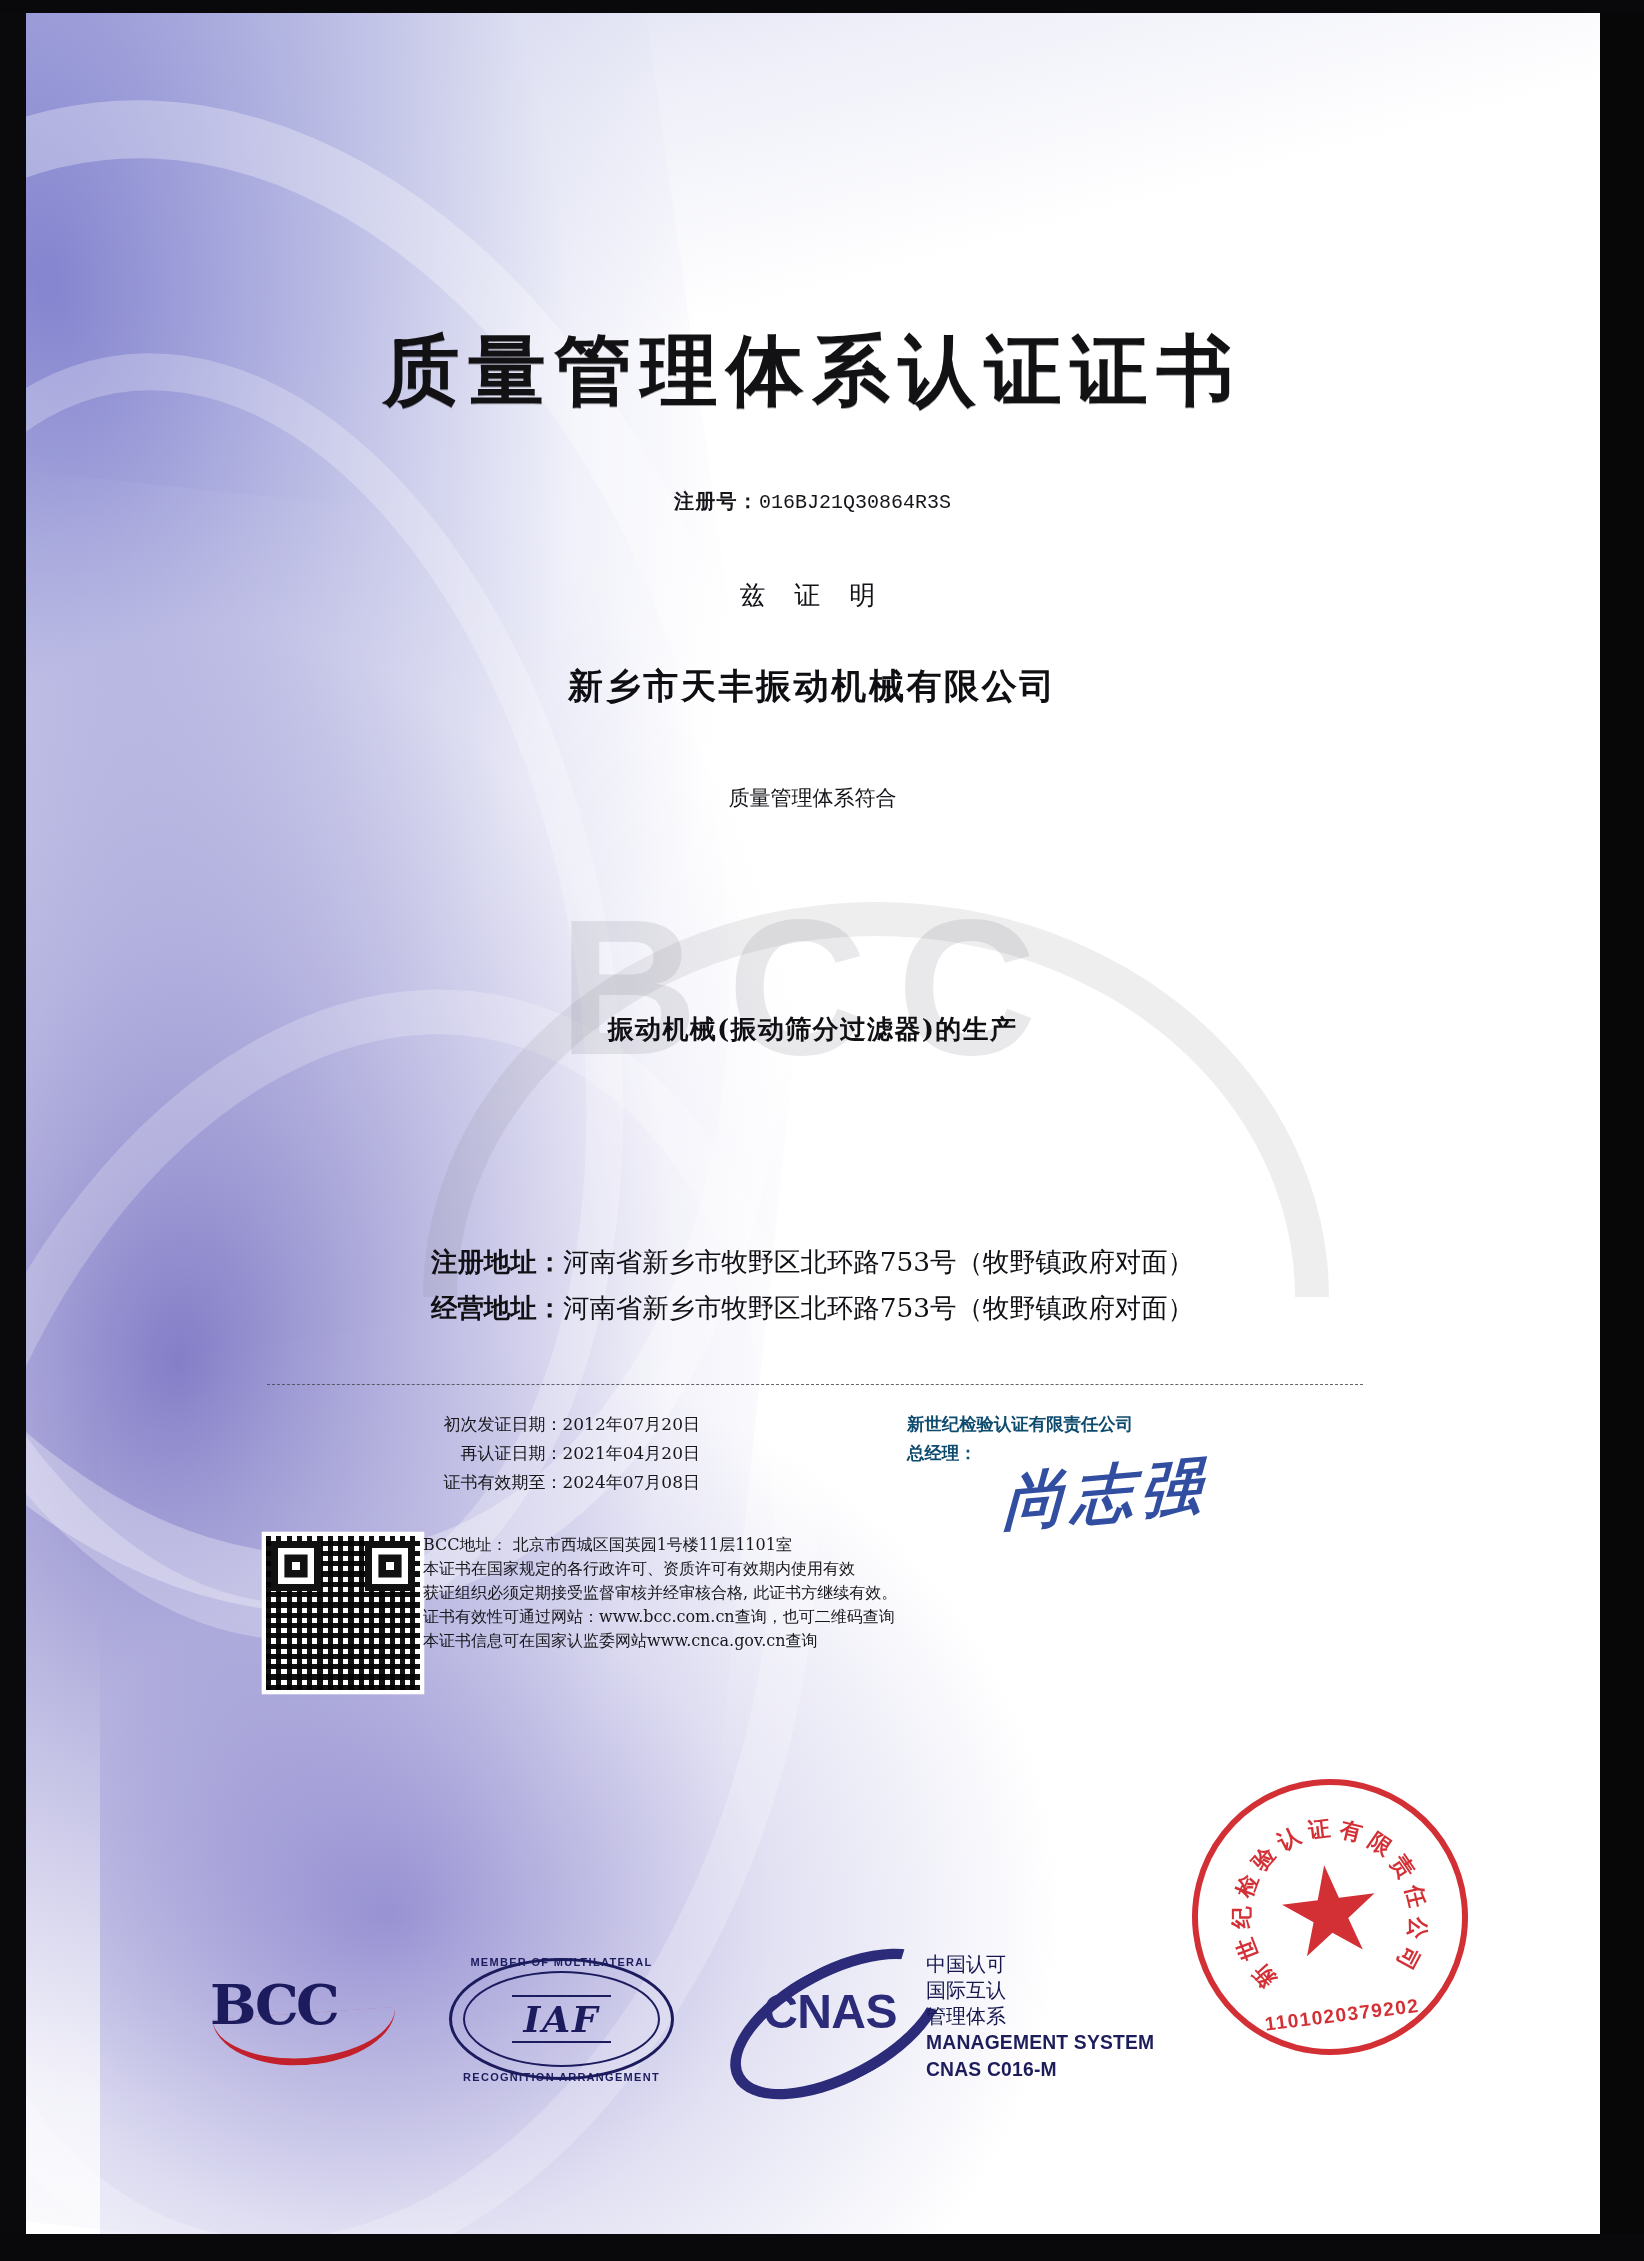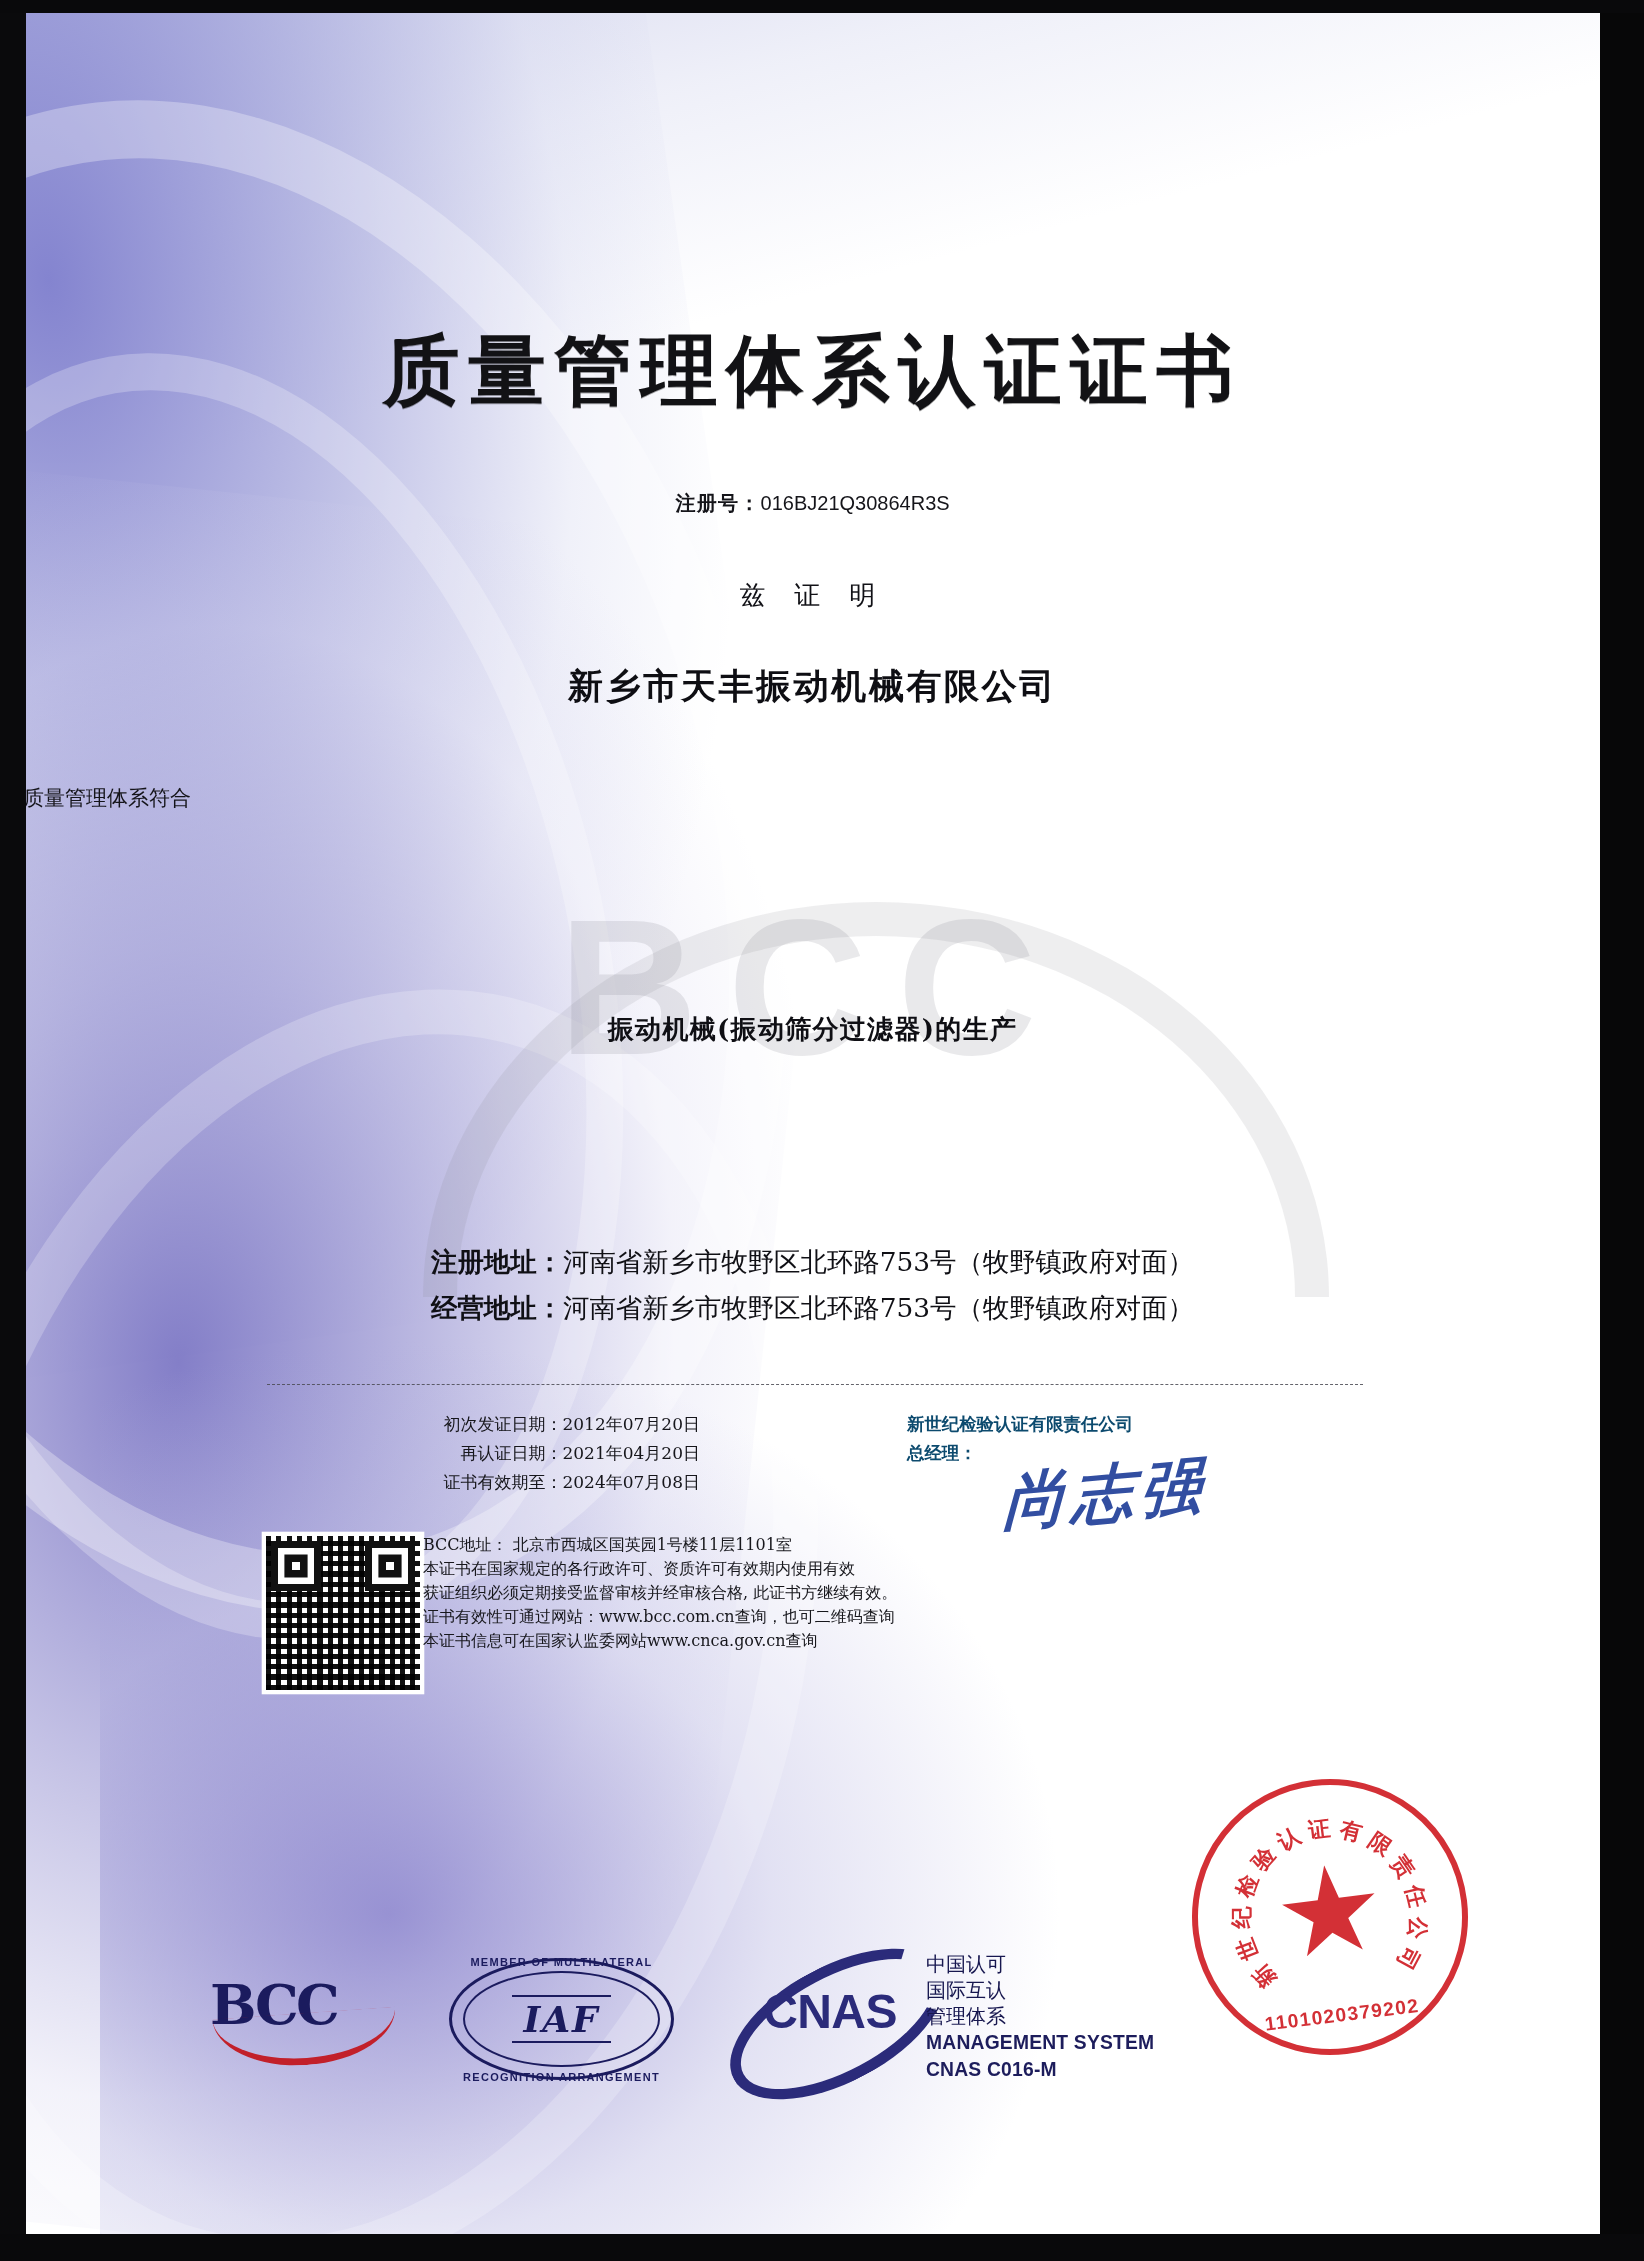--- a/index.html
+++ b/index.html
@@ -117,21 +117,21 @@
   }
 
   .reg-block {
     position: absolute;
     left: 0; top: 477px;
     width: 1579px;
     text-align: center;
     font-size: 20px;
     line-height: 28px;
     color: #15151a;
-    font-family: Liberation Sans, sans-serif;
+    font-family: Liberation Mono, monospace;
   }
   .reg-line b { font-weight: 700; letter-spacing: 1.3px; }
 
   .hereby {
     position: absolute;
     left: 0; top: 566px;
     width: 1579px;
     text-align: center;
     font-family: "DejaVu Serif", serif;
     font-size: 26px;
@@ -148,20 +148,21 @@
     font-weight: 700;
     font-size: 35px;
     letter-spacing: 2.6px;
     color: #0e0e13;
   }
 
   .standard {
     position: absolute;
     left: 0; top: 768px;
     width: 1579px;
+    text-align: center;
     font-family: "DejaVu Serif", serif;
     font-size: 21px;
     line-height: 36px;
     color: #141419;
   }
 
   .scope {
     position: absolute;
     left: 0; top: 1000px;
     width: 1579px;

